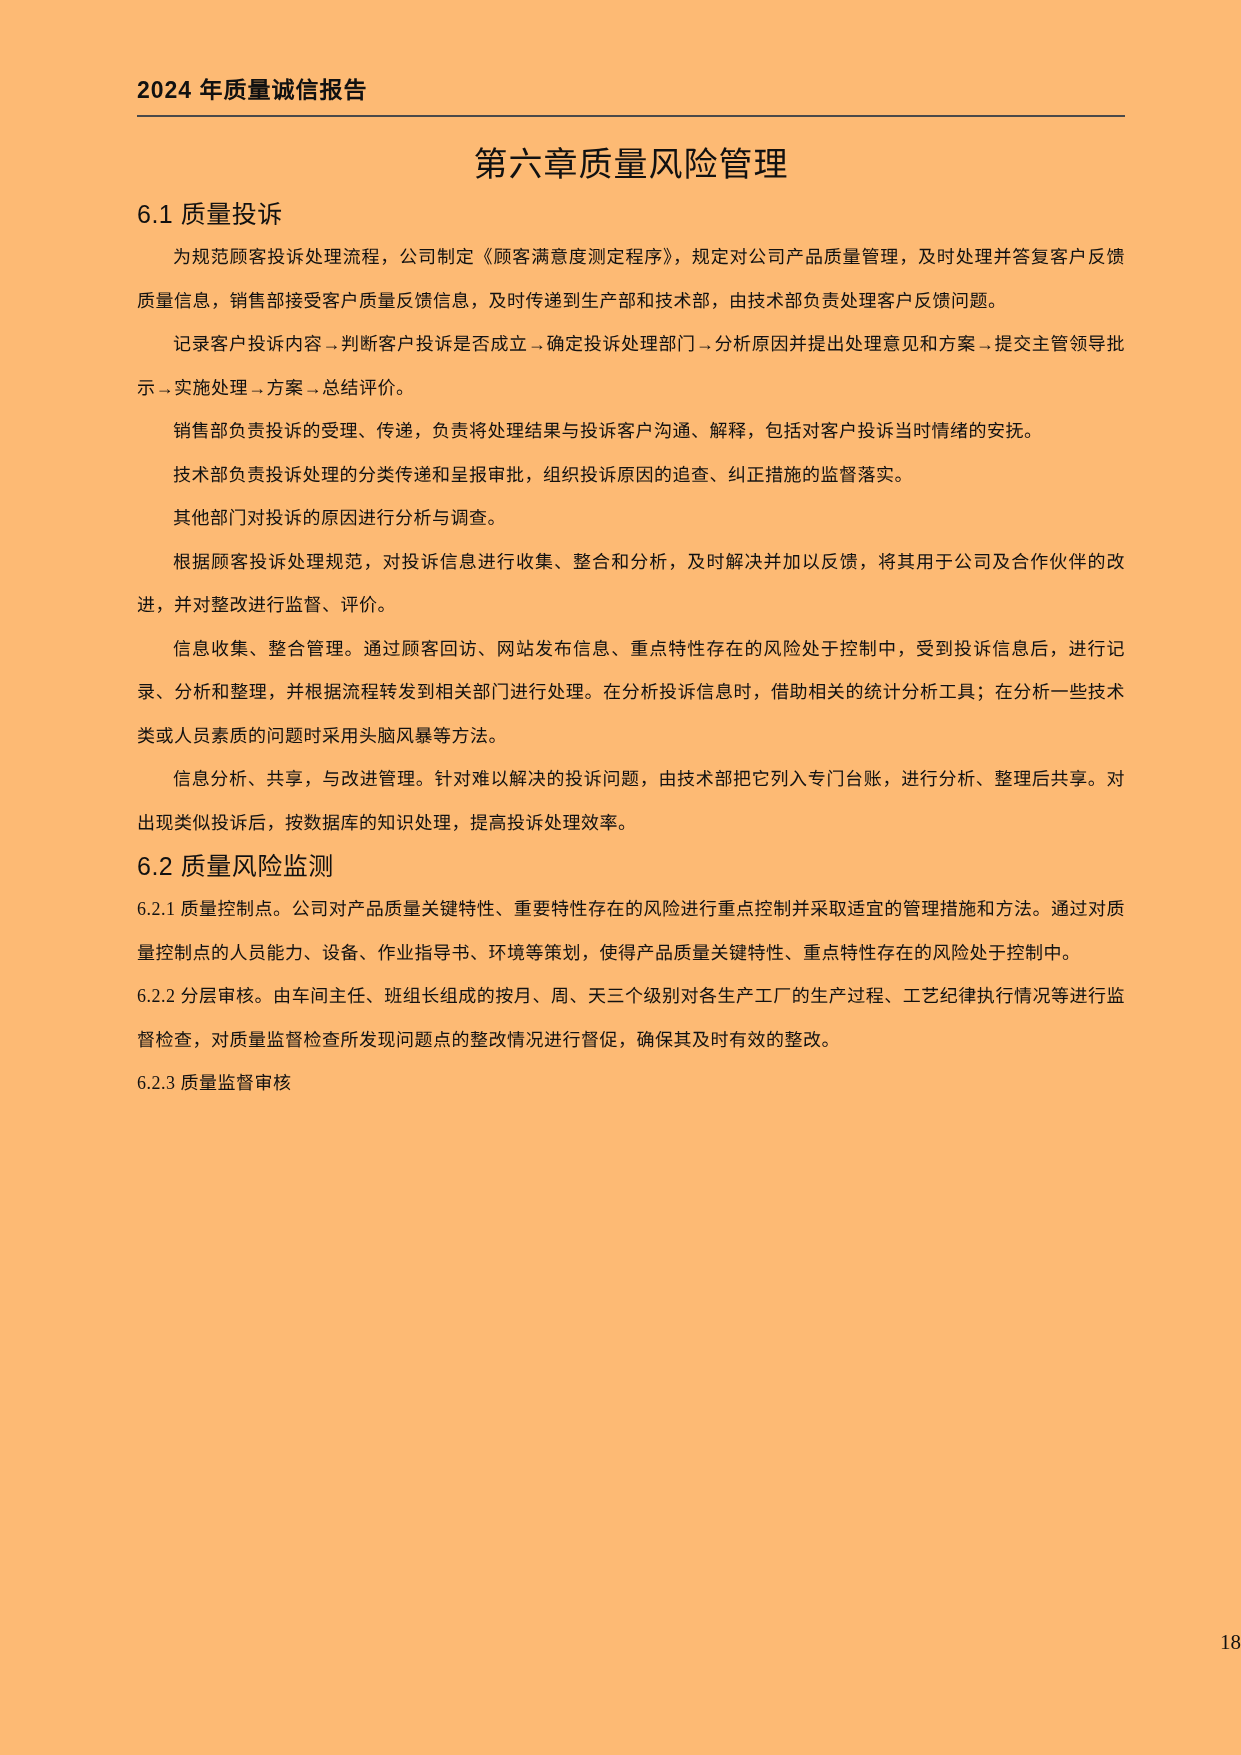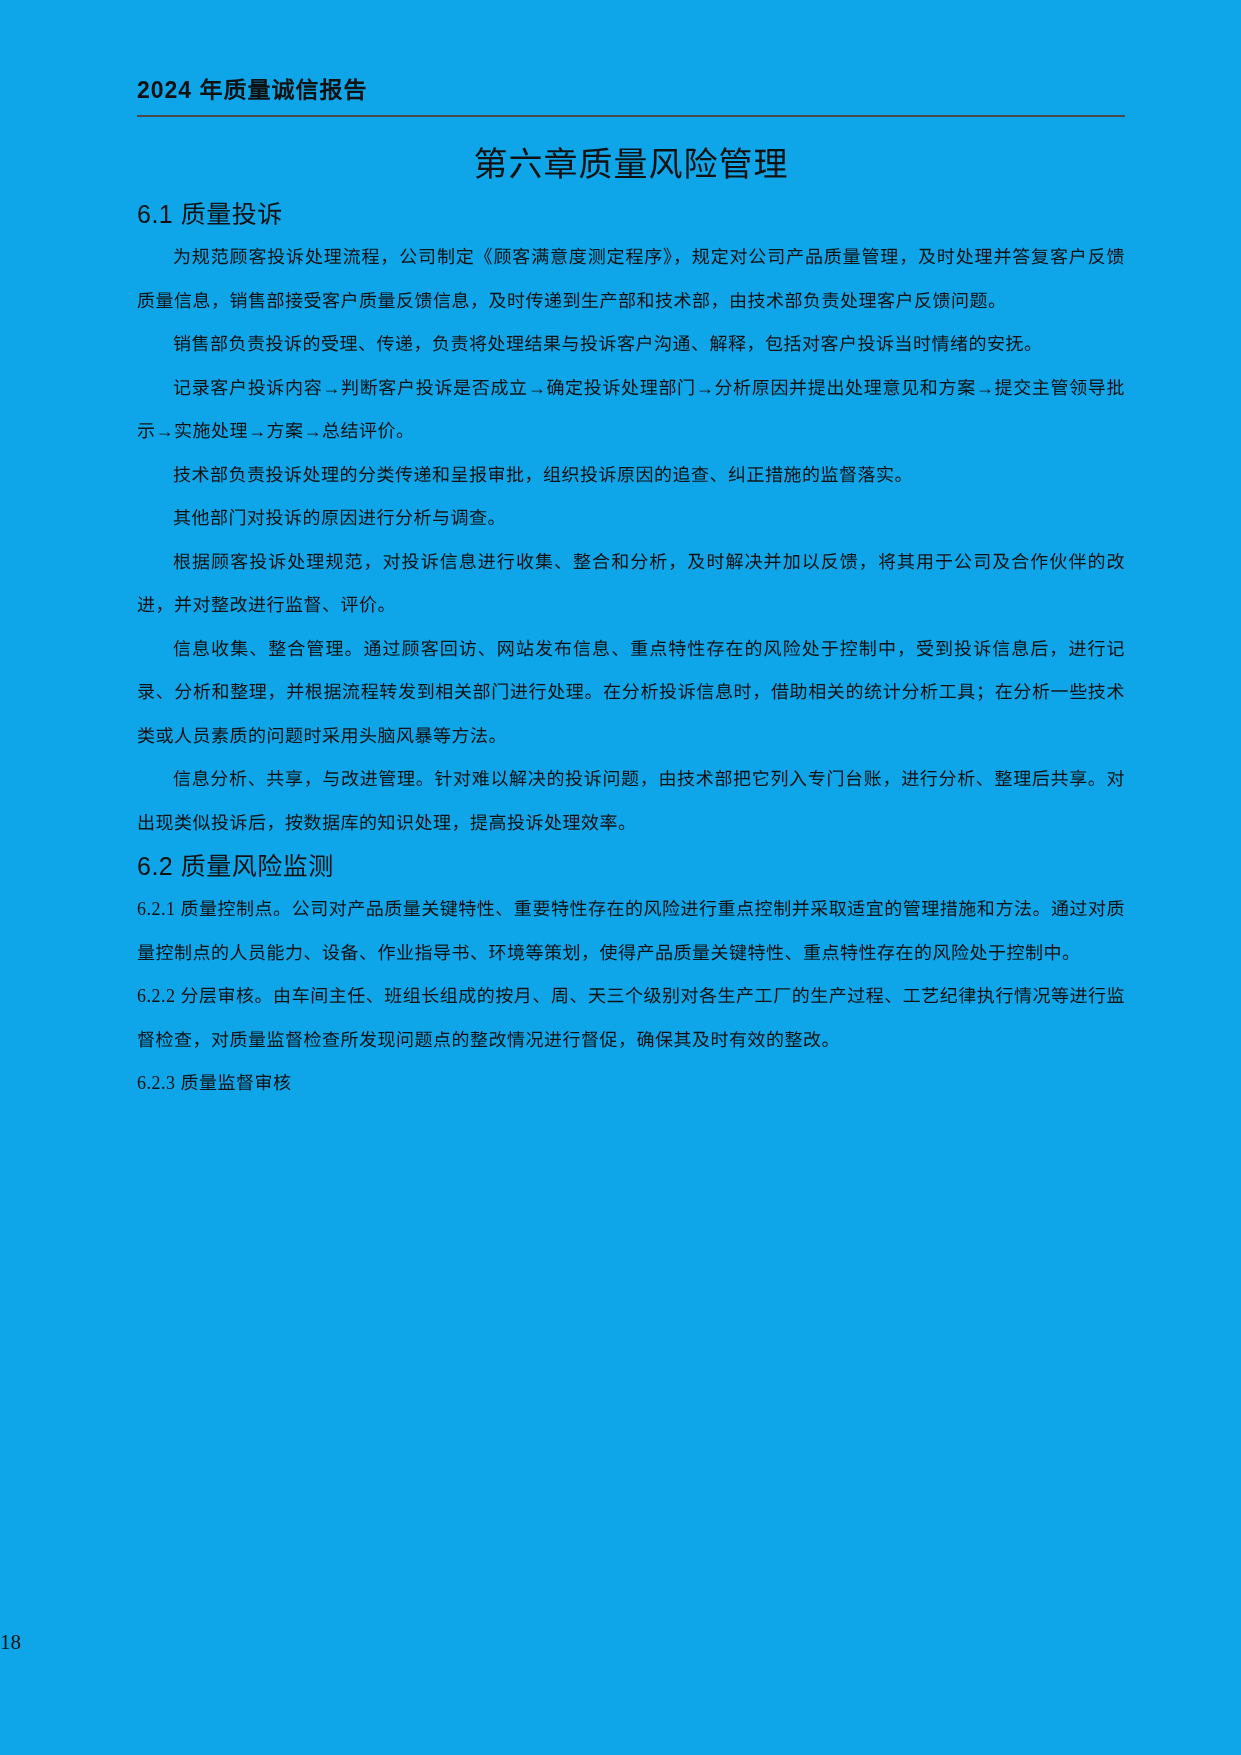--- a/index.html
+++ b/index.html
@@ -5,21 +5,21 @@
   html, body {
     margin: 0;
     padding: 0;
     background: #ffffff;
   }
   .page {
     position: relative;
     width: 1241px;
     height: 1755px;
     margin: 0 auto;
-    background: #0ea5e9;
+    background: #fdba74;
     color: #111111;
     overflow: hidden;
     font-family: "Liberation Serif", "DejaVu Serif", serif;
   }
   .content {
     padding: 76px 116px 0 137px;
   }
   .doc-header-title {
     font-family: "Liberation Sans", "DejaVu Sans", sans-serif;
     font-weight: bold;
@@ -58,21 +58,21 @@
     letter-spacing: 0.5px;
   }
   .body-paragraph.indent {
     text-indent: 2em;
   }
   .page-footer {
     position: absolute;
     left: 0;
     bottom: 100px;
     width: 100%;
-    text-align: left;
+    text-align: right;
   }
   .page-number {
     font-size: 21px;
     color: #111111;
   }
 </style>
 </head>
 <body>
 
 <div class="page">
@@ -83,23 +83,23 @@
       <hr class="doc-header-rule">
     </header>
 
     <h1 class="chapter-title">第六章质量风险管理</h1>
 
     <h2 class="section-heading">6.1 质量投诉</h2>
 
     <p class="body-paragraph indent">为规范顾客投诉处理流程，公司制定《顾客满意度测定程序》，规定对公司产品质量管理，及时处理并答复客户反馈质量信息，销售部接受客户质量反馈信息，及时传递到生产部和技术部，由技术部负责处理客户反馈问题。</p>
 
 
+    <p class="body-paragraph indent">记录客户投诉内容→判断客户投诉是否成立→确定投诉处理部门→分析原因并提出处理意见和方案→提交主管领导批示→实施处理→方案→总结评价。</p>
+
     <p class="body-paragraph indent">销售部负责投诉的受理、传递，负责将处理结果与投诉客户沟通、解释，包括对客户投诉当时情绪的安抚。</p>
-
-    <p class="body-paragraph indent">记录客户投诉内容→判断客户投诉是否成立→确定投诉处理部门→分析原因并提出处理意见和方案→提交主管领导批示→实施处理→方案→总结评价。</p>
 
     <p class="body-paragraph indent">技术部负责投诉处理的分类传递和呈报审批，组织投诉原因的追查、纠正措施的监督落实。</p>
 
     <p class="body-paragraph indent">其他部门对投诉的原因进行分析与调查。</p>
 
     <p class="body-paragraph indent">根据顾客投诉处理规范，对投诉信息进行收集、整合和分析，及时解决并加以反馈，将其用于公司及合作伙伴的改进，并对整改进行监督、评价。</p>
 
     <p class="body-paragraph indent">信息收集、整合管理。通过顾客回访、网站发布信息、重点特性存在的风险处于控制中，受到投诉信息后，进行记录、分析和整理，并根据流程转发到相关部门进行处理。在分析投诉信息时，借助相关的统计分析工具；在分析一些技术类或人员素质的问题时采用头脑风暴等方法。</p>
 
     <p class="body-paragraph indent">信息分析、共享，与改进管理。针对难以解决的投诉问题，由技术部把它列入专门台账，进行分析、整理后共享。对出现类似投诉后，按数据库的知识处理，提高投诉处理效率。</p>

